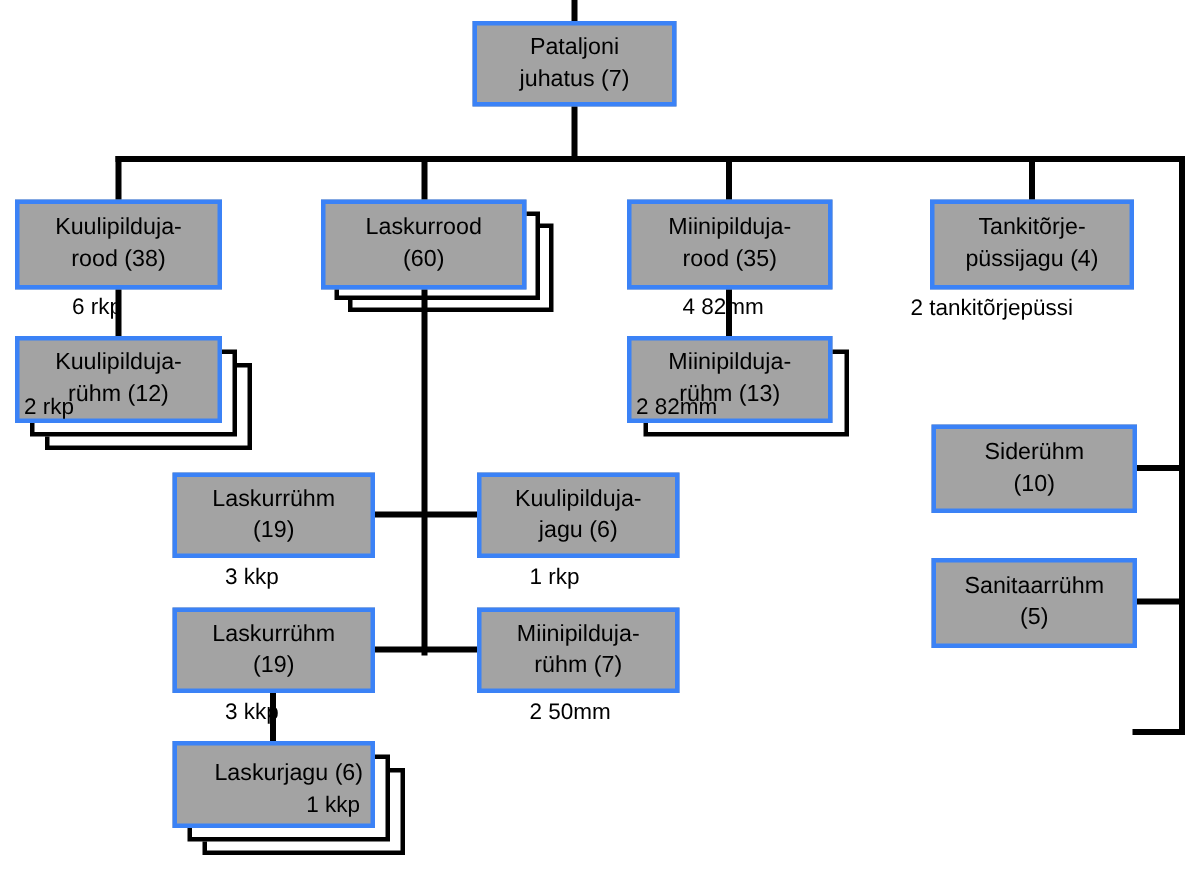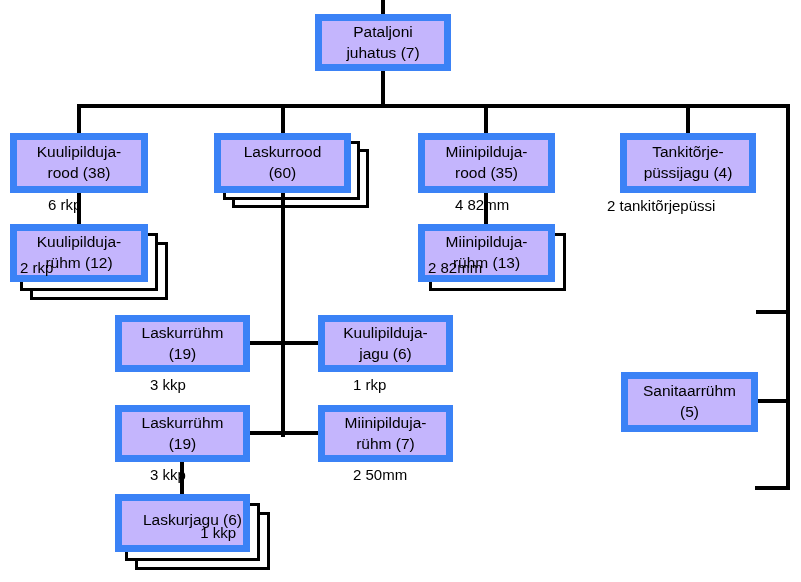--- a/index.html
+++ b/index.html
@@ -1,21 +1,21 @@
 <!DOCTYPE html>
 <html><head>
 <meta charset="utf-8">
 <style>
   html,body{margin:0;padding:0;background:#ffffff;}
   .canvas{
     position:relative;width:801px;height:582px;background:#ffffff;
     font-family:"Liberation Sans",sans-serif;color:#000;overflow:hidden;
   }
   .box{
-    position:absolute;border:7px solid #3b82f6;background:#c4b5fd;box-sizing:border-box;
+    position:absolute;border:3px solid #3b82f6;background:#a3a3a3;box-sizing:border-box;
     display:flex;align-items:center;justify-content:center;text-align:center;
   }
   .box .lbl{
     white-space:pre-line;font-size:15.5px;line-height:1.35;
   }
   .shadow{position:absolute;border:3px solid #000;background:#fff;box-sizing:border-box;}
   .line{position:absolute;background:#000;}
   .note{
     position:absolute;font-size:15px;line-height:1.2;white-space:pre;
   }
@@ -119,20 +119,24 @@
     <span class="lbl">Miinipilduja-
 rühm (7)</span>
   </div>
   <div class="note r" style="left:353px;top:466px;width:100px;">2 50mm</div>
 
   <div class="box pad-top" style="left:115px;top:494px;width:135px;height:58px;padding-left:20px;">
     <span class="lbl">Laskurjagu (6)</span>
     <span class="note in-br">1 kkp</span>
   </div>
 
+  <div class="box" style="left:621px;top:283px;width:137px;height:59px;">
+    <span class="lbl">Siderühm
+(10)</span>
+  </div>
 
   <div class="box" style="left:621px;top:372px;width:137px;height:60px;">
     <span class="lbl">Sanitaarrühm
 (5)</span>
   </div>
 
 
 </div>
 
 </body></html>

